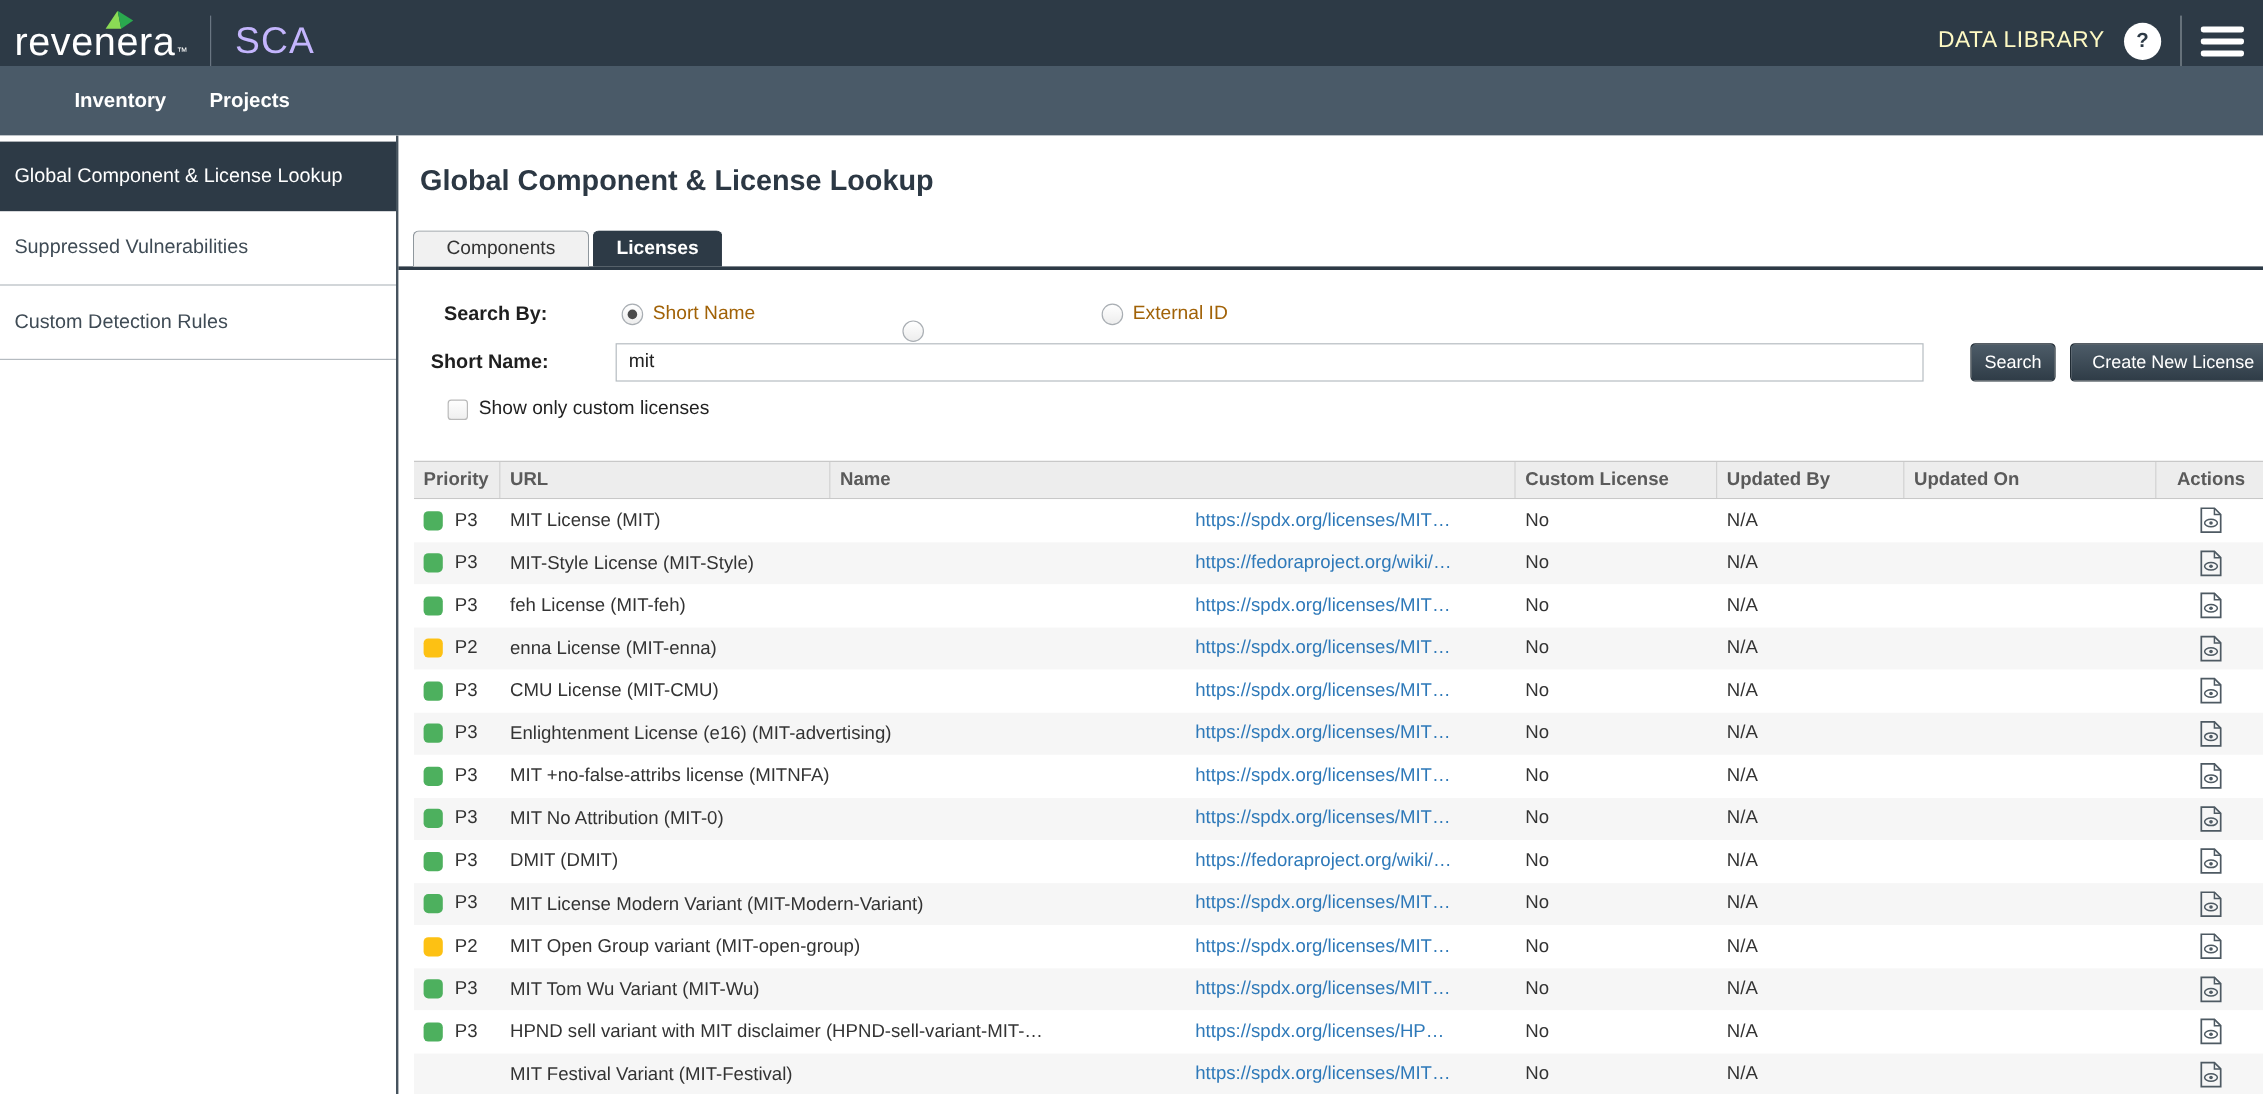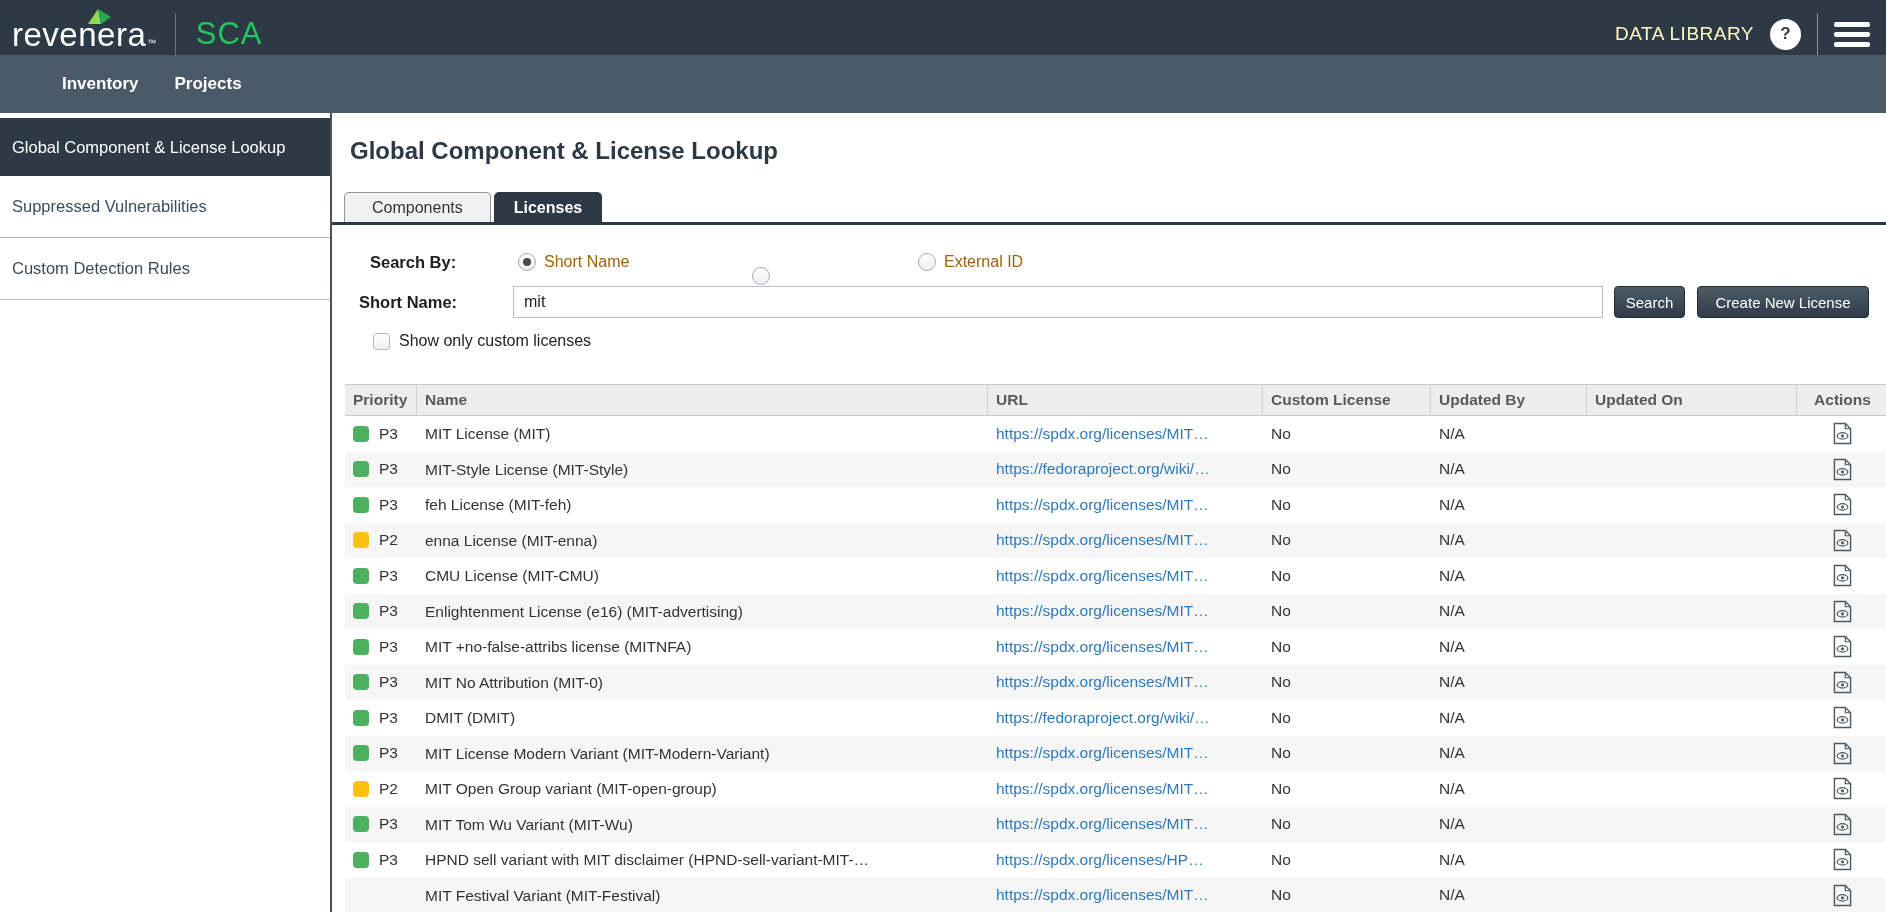--- a/index.html
+++ b/index.html
@@ -9,21 +9,21 @@
   
   .topbar {
     position: absolute; left: 0; top: 0; width: 1886px; height: 55px;
     background: #2d3a46; display: flex; align-items: flex-end; justify-content: space-between;
   }
   .brand { display: flex; align-items: center; padding-left: 12px; }
   .logo { position: relative; color: #fff; font-size: 33px; letter-spacing: 0.5px; line-height: 1; }
   .logo .fan { position: absolute; left: 74px; top: -9px; }
   .logo .tm { font-size: 9px; vertical-align: baseline; margin-left: 1px; }
   .brand .vdiv { width: 1px; height: 42px; background: #6a7682; margin: 0 20px 0 18px; }
-  .product { color: #22c55e; font-size: 31px; font-weight: 400; letter-spacing: 1px; }
+  .product { color: #c4b5fd; font-size: 31px; font-weight: 400; letter-spacing: 1px; }
   .topright { display: flex; align-items: center; gap: 16px; padding-right: 16px; }
   .datalib { color: #fef9c3; font-size: 19px; letter-spacing: 0.5px; cursor: pointer; }
   .help {
     width: 31px; height: 31px; border-radius: 50%; background: #fff; color: #2d3a46;
     font-size: 17px; font-weight: bold; display: flex; align-items: center; justify-content: center; cursor: pointer;
   }
   .topright .vdiv2 { width: 1px; height: 42px; background: #8d969e; }
   .burger { display: flex; flex-direction: column; gap: 5px; cursor: pointer; padding: 2px 0; }
   .burger i { display: block; width: 36px; height: 5px; background: #fff; border-radius: 2px; }
 
@@ -74,21 +74,21 @@
   .radio-label { font-size: 16px; color: #a16207; }
 
   .short-name-input {
     position: absolute; left: 181px; top: 173px; width: 1090px; height: 32px;
     border: 1px solid #b6bcc1; font-size: 16px; padding: 0 10px; color: #222;
     font-family: "Liberation Sans", sans-serif; outline: none;
   }
   .btn {
     position: absolute; top: 173px; height: 32px; border: 1px solid #1f2a33; border-radius: 4px;
     background: linear-gradient(#4d5c68, #2f3c47); color: #fff; font-size: 15px;
-    font-family: "Liberation Sans", sans-serif; cursor: pointer;
+    font-family: "Liberation Sans", sans-serif; cursor: pointer; margin-left: 28px;
   }
   .btn-search { left: 1282px; width: 71px; }
   .btn-create { left: 1365px; width: 172px; }
 
   .check-wrap { position: absolute; left: 41px; top: 219px; display: flex; align-items: center; gap: 9px; cursor: pointer; }
   .checkbox {
     width: 17px; height: 17px; border: 1px solid #b9b9b9; border-radius: 3px;
     background: linear-gradient(#fefefe, #efefef); flex: 0 0 auto;
   }
   .check-label { font-size: 16px; color: #222; }
@@ -180,22 +180,22 @@
   <button class="btn btn-create">Create New License</button>
 
   <span class="check-wrap">
     <span class="checkbox"></span>
     <span class="check-label">Show only custom licenses</span>
   </span>
 
   <div class="grid">
     <div class="thead" id="thead">
         <div class="th w0">Priority</div>
+        <div class="th w2">URL</div>
         <div class="th w1">Name</div>
-        <div class="th w2">URL</div>
         <div class="th w3">Custom License</div>
         <div class="th w4">Updated By</div>
         <div class="th w5">Updated On</div>
         <div class="th w6">Actions</div>
       </div>
     <div class="tbody" id="tbody">
         <div class="tr">
           <div class="td w0">
             <span class="badge" style="background: rgb(77, 176, 94);"></span>
             <span>P3</span>

